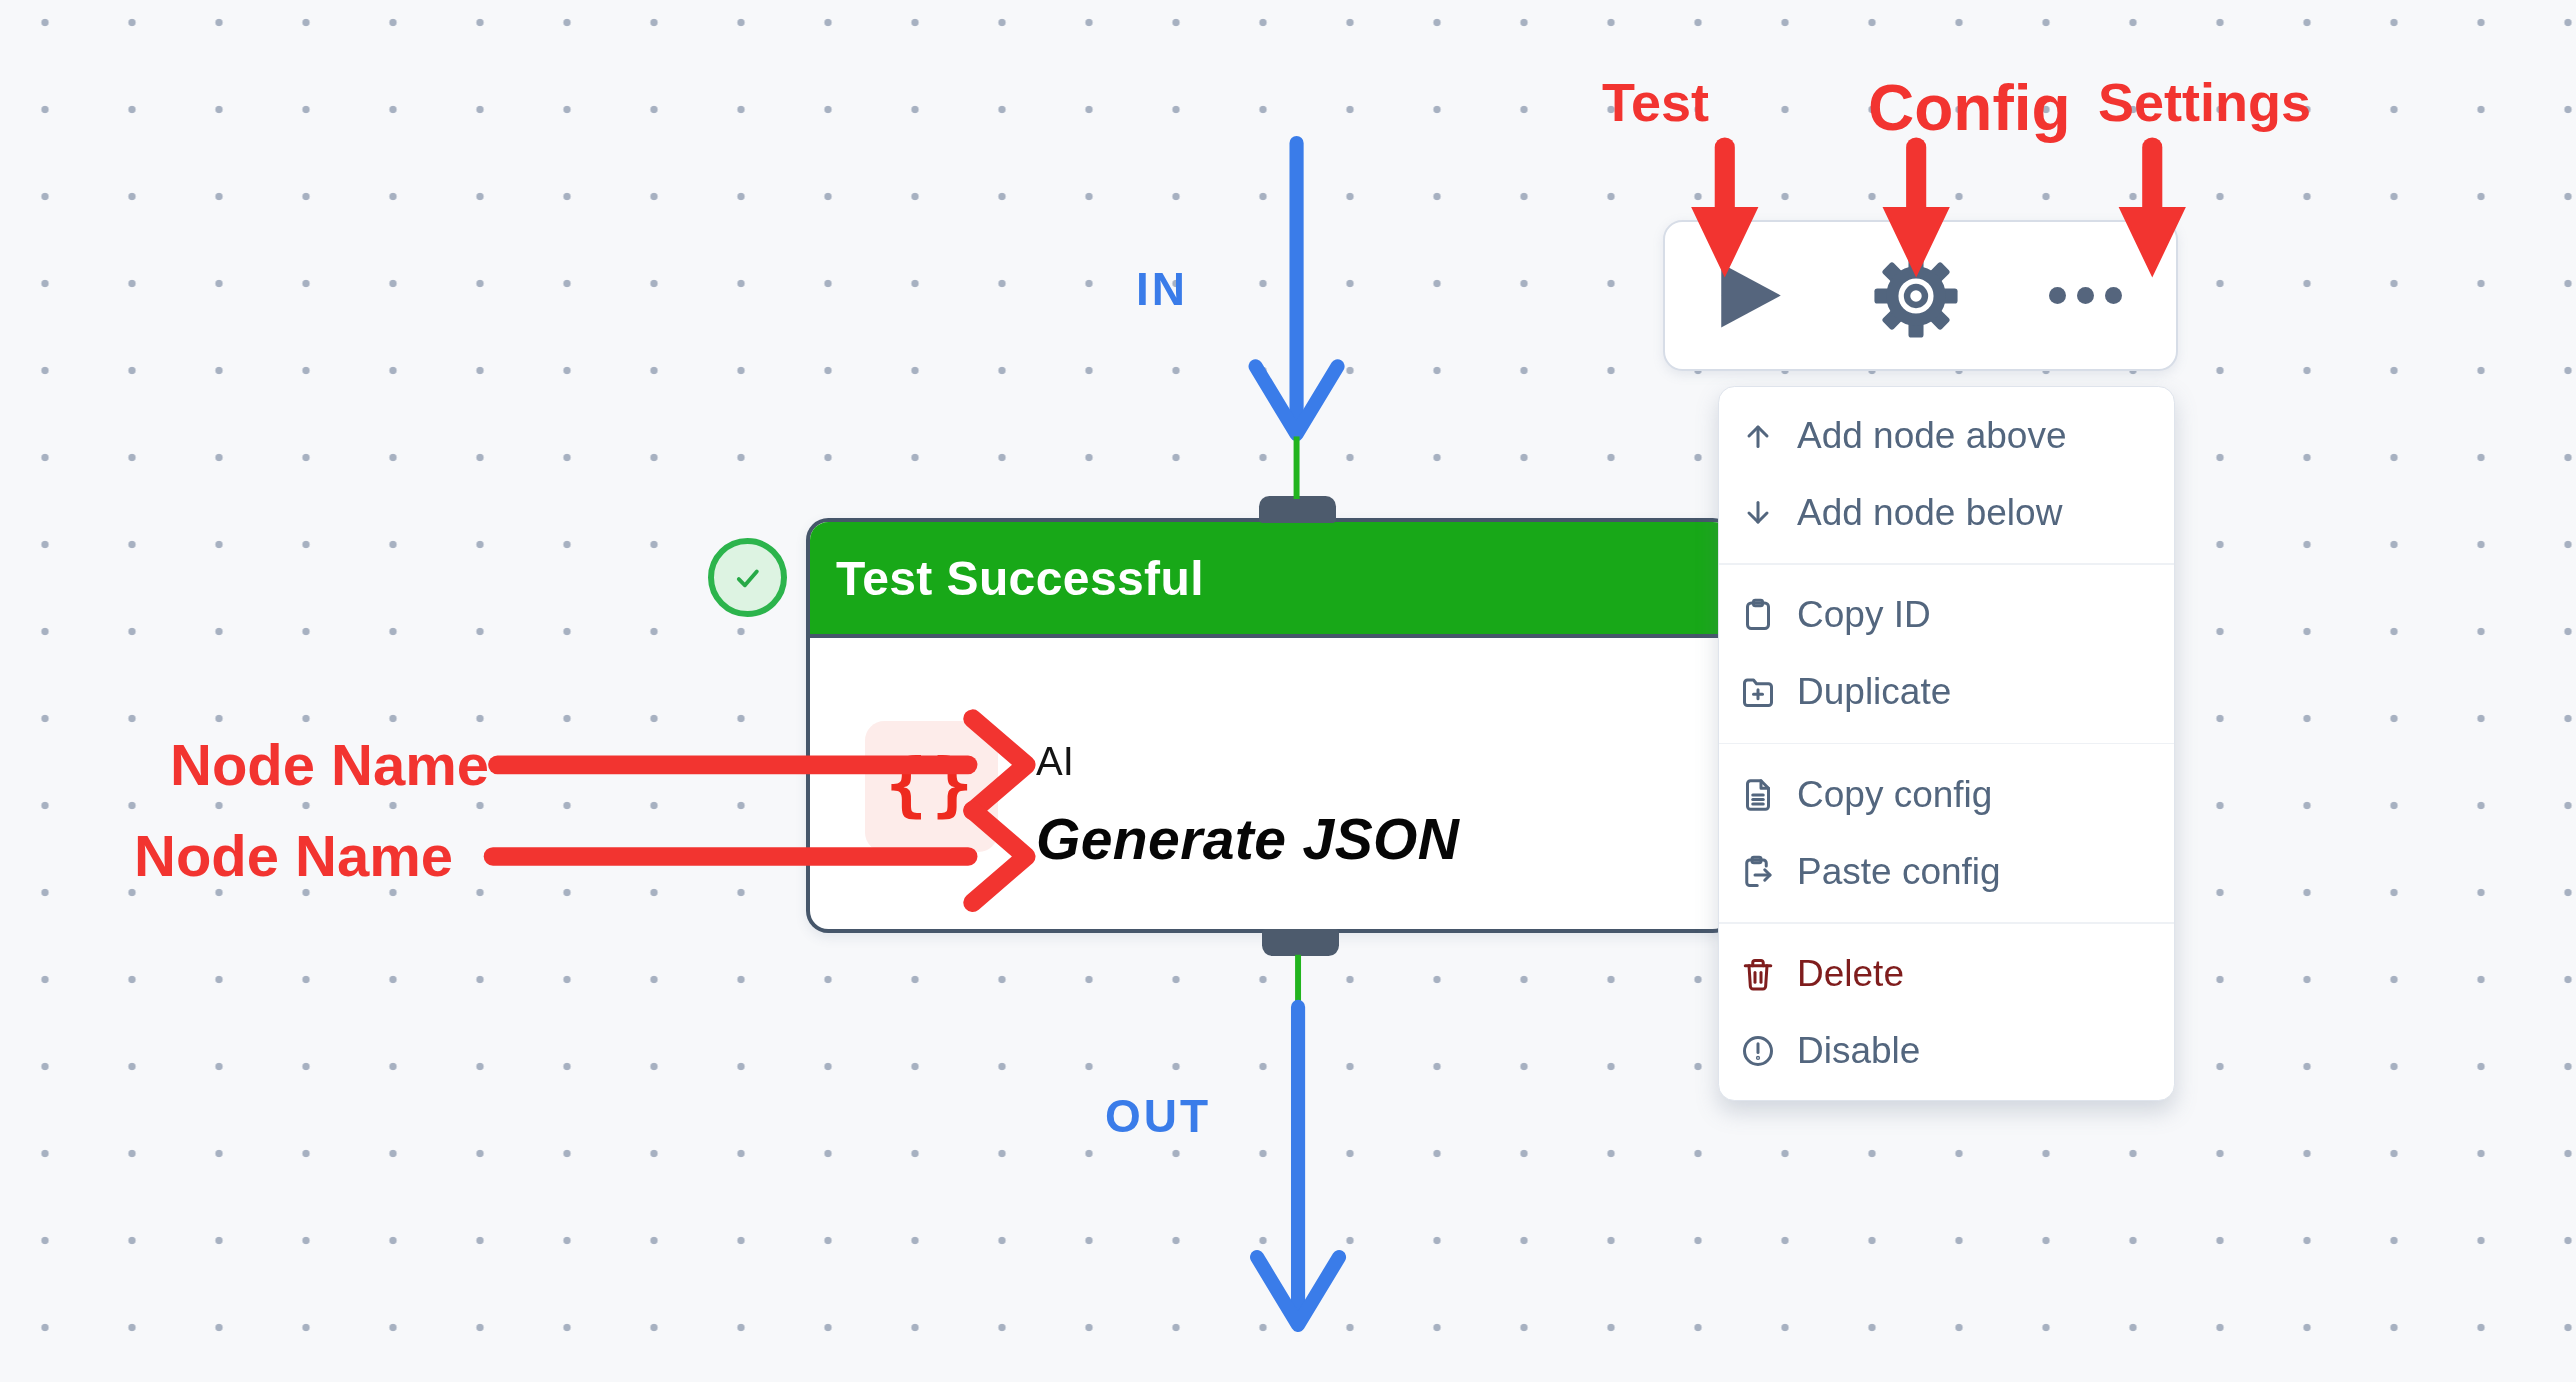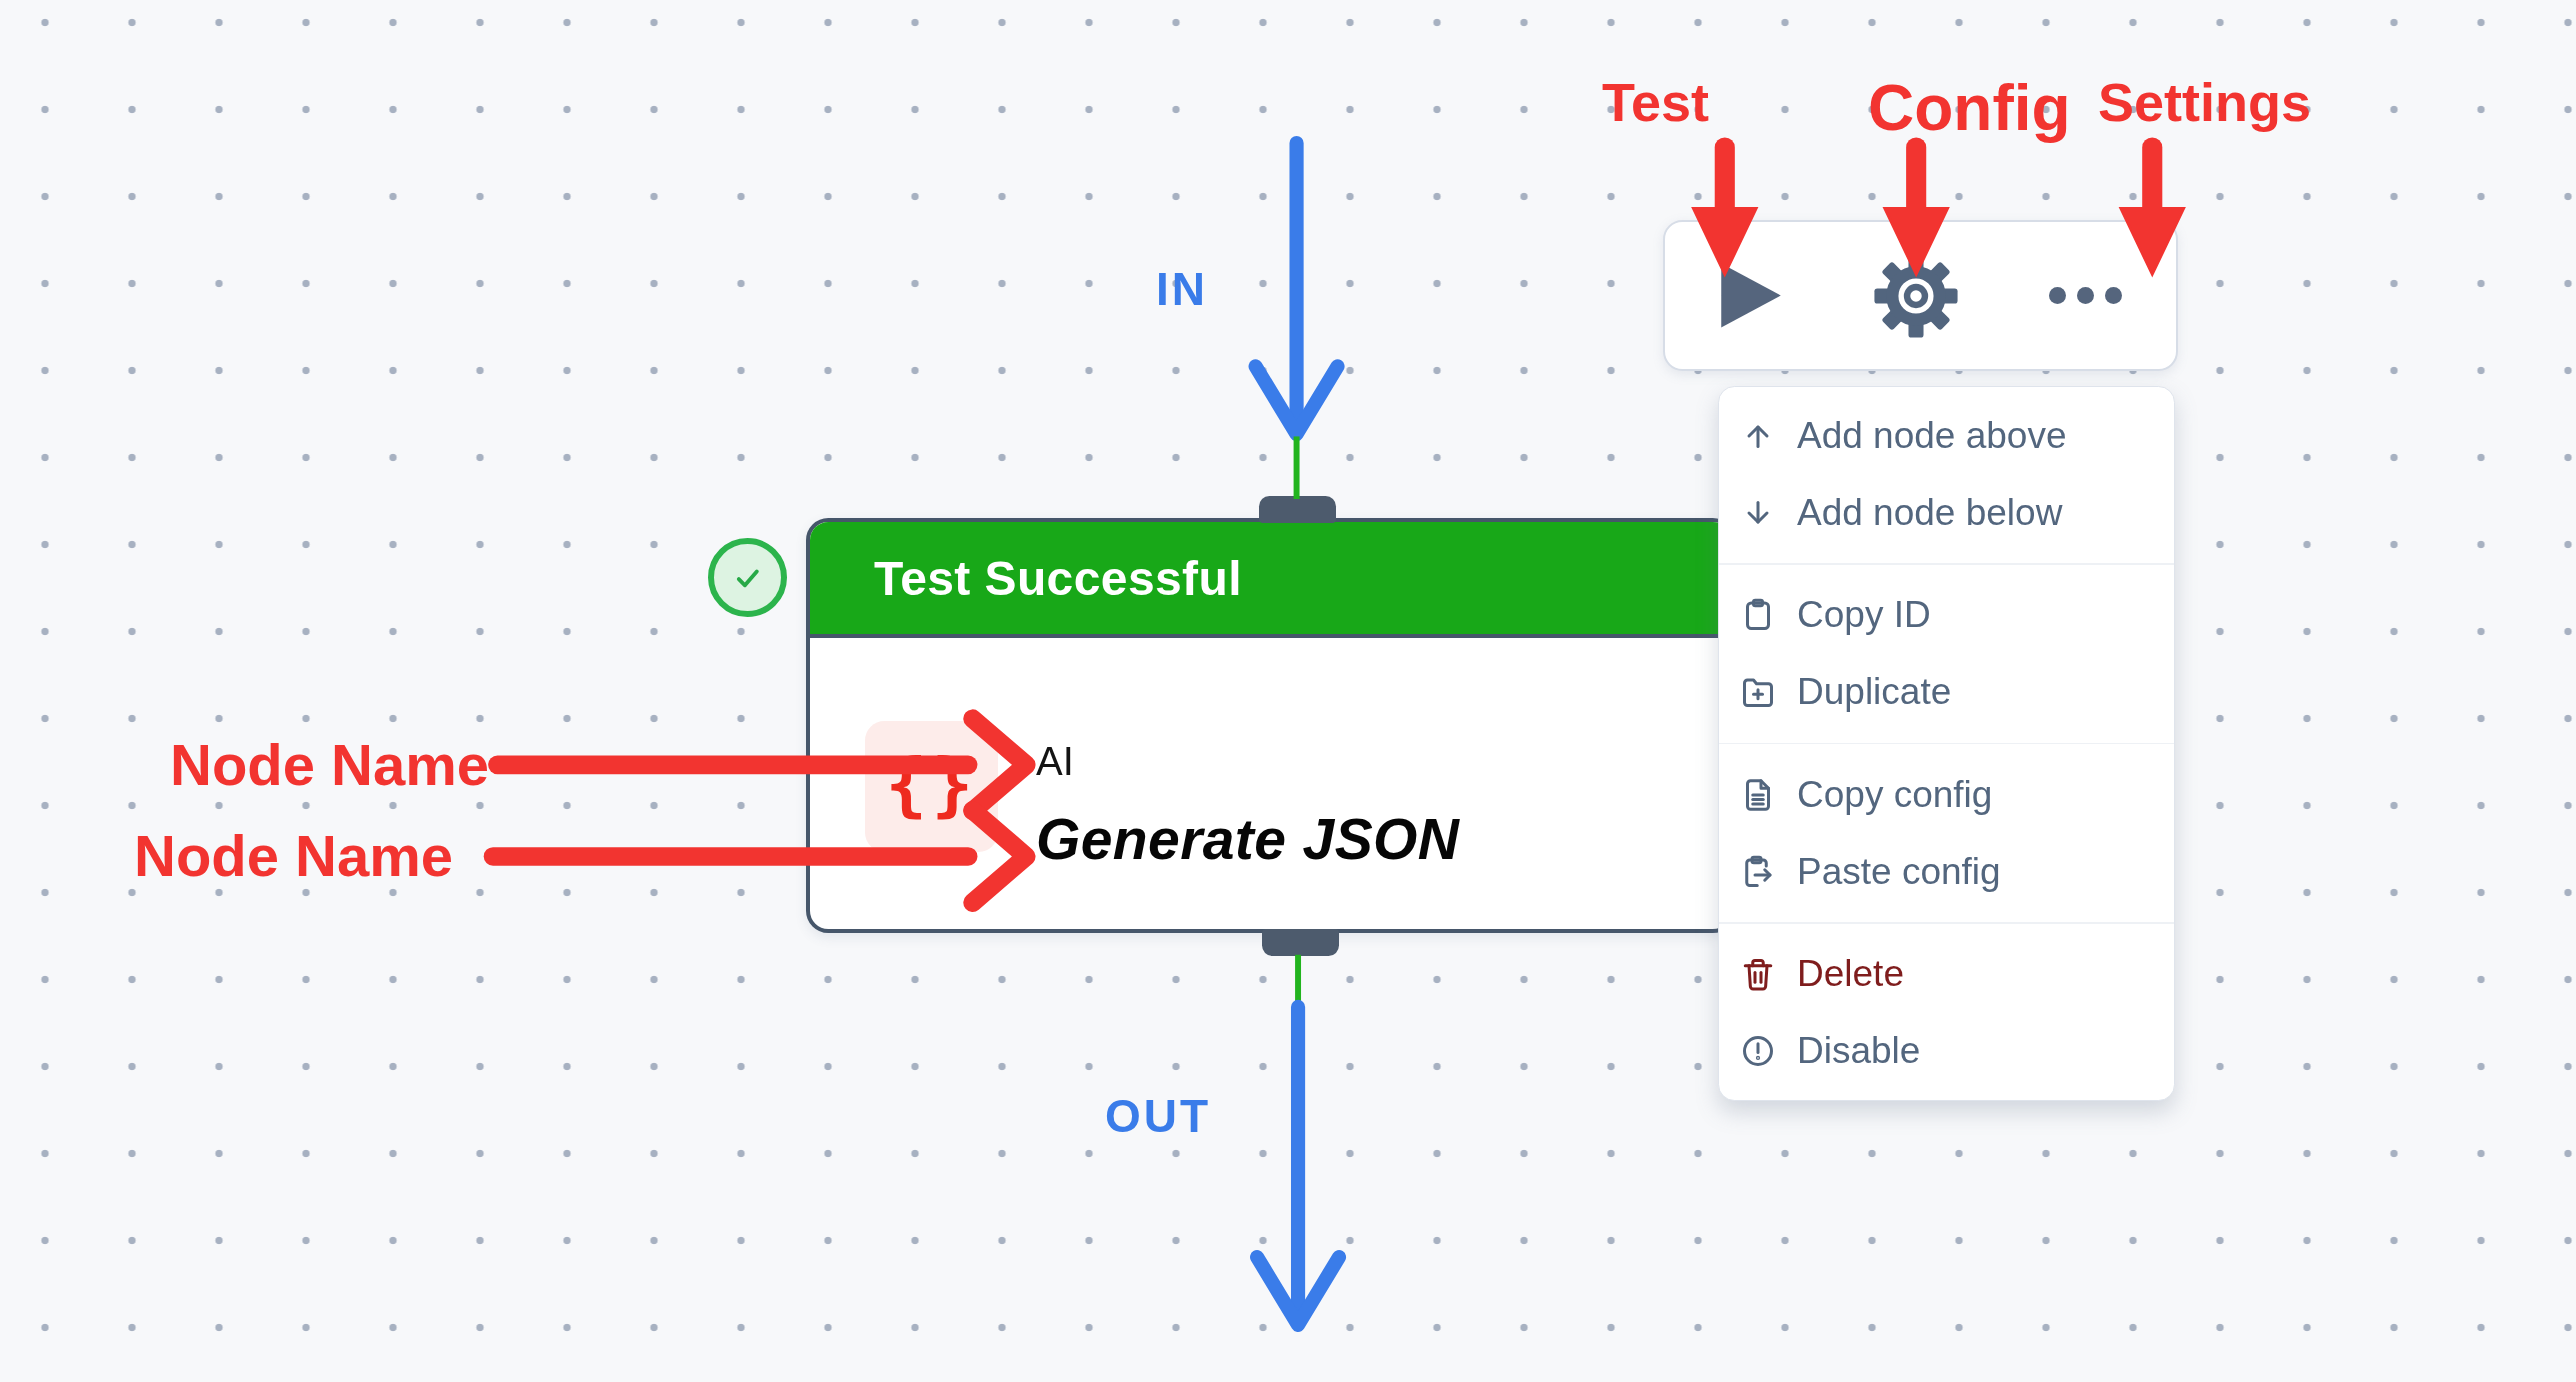--- a/index.html
+++ b/index.html
@@ -13,21 +13,21 @@
   }
   
   .node-card{
     position:absolute; left:806px; top:518px; width:929px; height:415px;
     background:#ffffff; border:4.5px solid #46566a; border-radius:22.3px;
     box-sizing:border-box; overflow:hidden; z-index:10;
     box-shadow:0 4.5px 12px rgba(70,90,115,.10);
   }
   .node-status{
     height:112px; background:#18a818; display:flex; align-items:center;
-    padding-left:64px; border-bottom:4.5px solid #46566a; box-sizing:content-box;
+    padding-left:26px; border-bottom:4.5px solid #46566a; box-sizing:content-box;
   }
   .node-status span{color:#ffffff; font-size:48px; font-weight:700; letter-spacing:0.4px;}
   .node-body{position:relative; height:294px;}
   .type-icon-box{
     position:absolute; left:55px; top:83px; width:133px; height:131px;
     background:#fdecea; border-radius:19.4px; display:flex; align-items:center; justify-content:center;
   }
   .type-icon-box span{
     font-family:"DejaVu Sans Mono", monospace; font-weight:700; font-size:69px;
     color:#ee2a1f; letter-spacing:4.5px; transform:translateY(-3px);
@@ -68,21 +68,21 @@
   .menu-item.danger{color:#7f1d1d;}
   .menu-div{height:1.5px; background:#eef1f5; margin:12px 0;}
   
   .red-label{position:absolute; color:#f23430; font-weight:700; z-index:45;}
   .lbl-test{left:1602px; top:71px; font-size:54px;}
   .lbl-config{left:1868px; top:71px; font-size:64px;}
   .lbl-settings{left:2098px; top:71px; font-size:54px;}
   .lbl-nodetype{left:170px; top:731px; font-size:58px;}
   .lbl-nodename{left:134px; top:822px; font-size:58px;}
   .blue-label{position:absolute; color:#3a7ce9; font-weight:700; font-size:46px; letter-spacing:3px; z-index:45;}
-  .lbl-in{left:1136px; top:262px;margin-left:20px;}
+  .lbl-in{left:1136px; top:262px;}
   .lbl-out{left:1105px; top:1089px;}
   .overlay{position:absolute; left:0; top:0; z-index:40; pointer-events:none;}
 </style>
 </head>
 <body>
 
 <div id="canvas">
 
   <div class="node-card">
     <div class="node-status">

